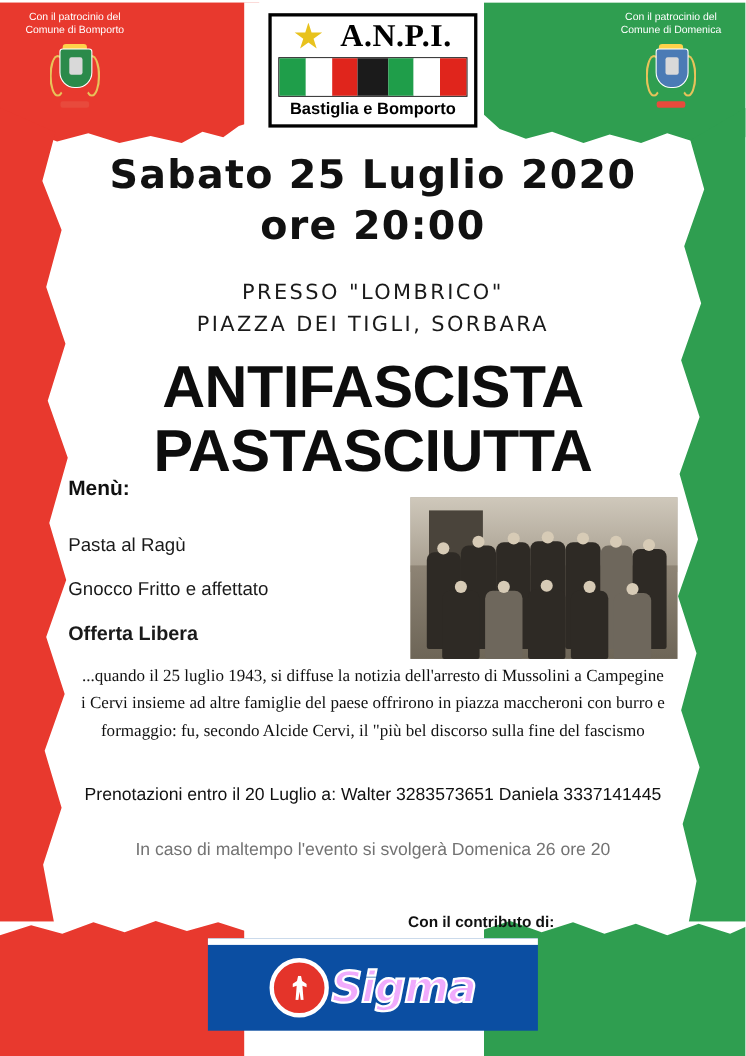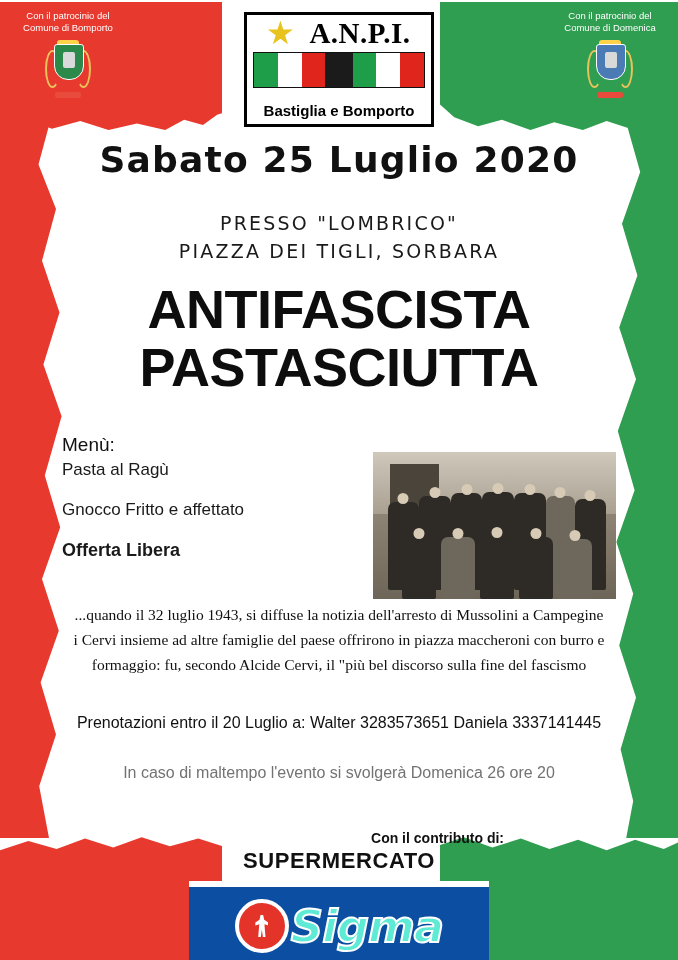--- a/index.html
+++ b/index.html
@@ -196,21 +196,21 @@
     display: flex;
     margin-top: 4px;
     height: 34px;
     border: 1px solid #111;
   }
   .flagbar .g { flex: 1; background: #1f9e4a; }
   .flagbar .w { flex: 1; background: #ffffff; }
   .flagbar .r { flex: 1; background: #e0251c; }
   .flagbar .blk { flex: 1.15; background: #1b1b1b; }
   .anpi-sub {
-    margin-top: 14px;
+    margin-top: 3px;
     font-family: "Liberation Sans", sans-serif;
     font-weight: bold;
     font-size: 15px;
     color: #000;
   }
 
   
   .content {
     position: absolute;
     left: 62px;
@@ -267,21 +267,22 @@
   }
   .menu {
     position: absolute;
     left: 0; top: 0;
     width: 300px;
     text-align: left;
   }
   .menu-title {
     font-size: 19px;
     color: #111;
-    margin-bottom: 4px;
+    margin-bottom: 30px;
+    font-weight: bold;
   }
   .menu-item {
     font-size: 17px;
     color: #1a1a1a;
     margin-bottom: 20px;
   }
   .menu-item.bold {
     font-weight: bold;
     font-size: 18px;
   }
@@ -403,22 +404,22 @@
   }
   .sigma .red-o .man {
     width: 13px; height: 22px;
     background: #ffffff;
     clip-path: polygon(40% 0, 60% 0, 68% 22%, 100% 34%, 100% 48%, 70% 42%, 78% 100%, 58% 100%, 50% 66%, 42% 100%, 22% 100%, 30% 42%, 0 48%, 0 34%, 32% 22%);
   }
   .sigma .word {
     font-family: "DejaVu Sans", sans-serif;
     font-weight: bold;
     font-style: italic;
-    font-size: 45px;
-    color: #5eead4;
+    font-size: 39px;
+    color: #f0abfc;
     -webkit-text-stroke: 2px #ffffff;
     letter-spacing: -1px;
     line-height: 1;
   }
 </style>
 </head>
 <body>
 
 <div class="poster">
 
@@ -479,20 +480,21 @@
         <div class="g"></div>
         <div class="w"></div>
         <div class="r"></div>
       </div>
       <div class="anpi-sub">Bastiglia e Bomporto</div>
     </div>
   </div>
 
   <div class="content">
     <div class="date-line">Sabato 25 Luglio 2020</div>
+    <div class="time-line">ore 20:00</div>
     <div class="venue">
       <div>PRESSO  "LOMBRICO"</div>
       <div>PIAZZA DEI TIGLI, SORBARA</div>
     </div>
     <div class="headline">
       <div>ANTIFASCISTA</div>
       <div>PASTASCIUTTA</div>
     </div>
   </div>
 
@@ -542,29 +544,28 @@
         </div>
       <div class="fig" style="left:60%; top:58%; width:14%; height:42%;">
           <span class="head"></span>
         </div>
       <div class="fig light" style="left:76%; top:59%; width:14%; height:41%;">
           <span class="head"></span>
         </div>
     </div>
   </div>
 
-  <div class="story">...quando il 32 luglio 1943, si diffuse la notizia dell'arresto di Mussolini a Campegine i Cervi insieme ad altre famiglie del paese offrirono in piazza maccheroni con burro e formaggio: fu, secondo Alcide Cervi, il "più bel discorso sulla fine del fascismo</div>
+  <div class="story">...quando il 25 luglio 1943, si diffuse la notizia dell'arresto di Mussolini a Campegine i Cervi insieme ad altre famiglie del paese offrirono in piazza maccheroni con burro e formaggio: fu, secondo Alcide Cervi, il "più bel discorso sulla fine del fascismo</div>
 
   <div class="booking">Prenotazioni entro il 20 Luglio  a: Walter 3283573651 Daniela 3337141445</div>
 
   <div class="rain">In caso di maltempo l'evento si svolgerà Domenica 26 ore 20</div>
 
   <div class="sponsor">
     <div class="sponsor-contrib">Con il contributo di:</div>
-    <div class="sponsor-market">SUPERMERCATO</div>
     <div class="sigma">
       <span class="red-o">
         <span class="man"></span>
       </span>
       <span class="word">Sigma</span>
     </div>
   </div>
 
 </div>
 

